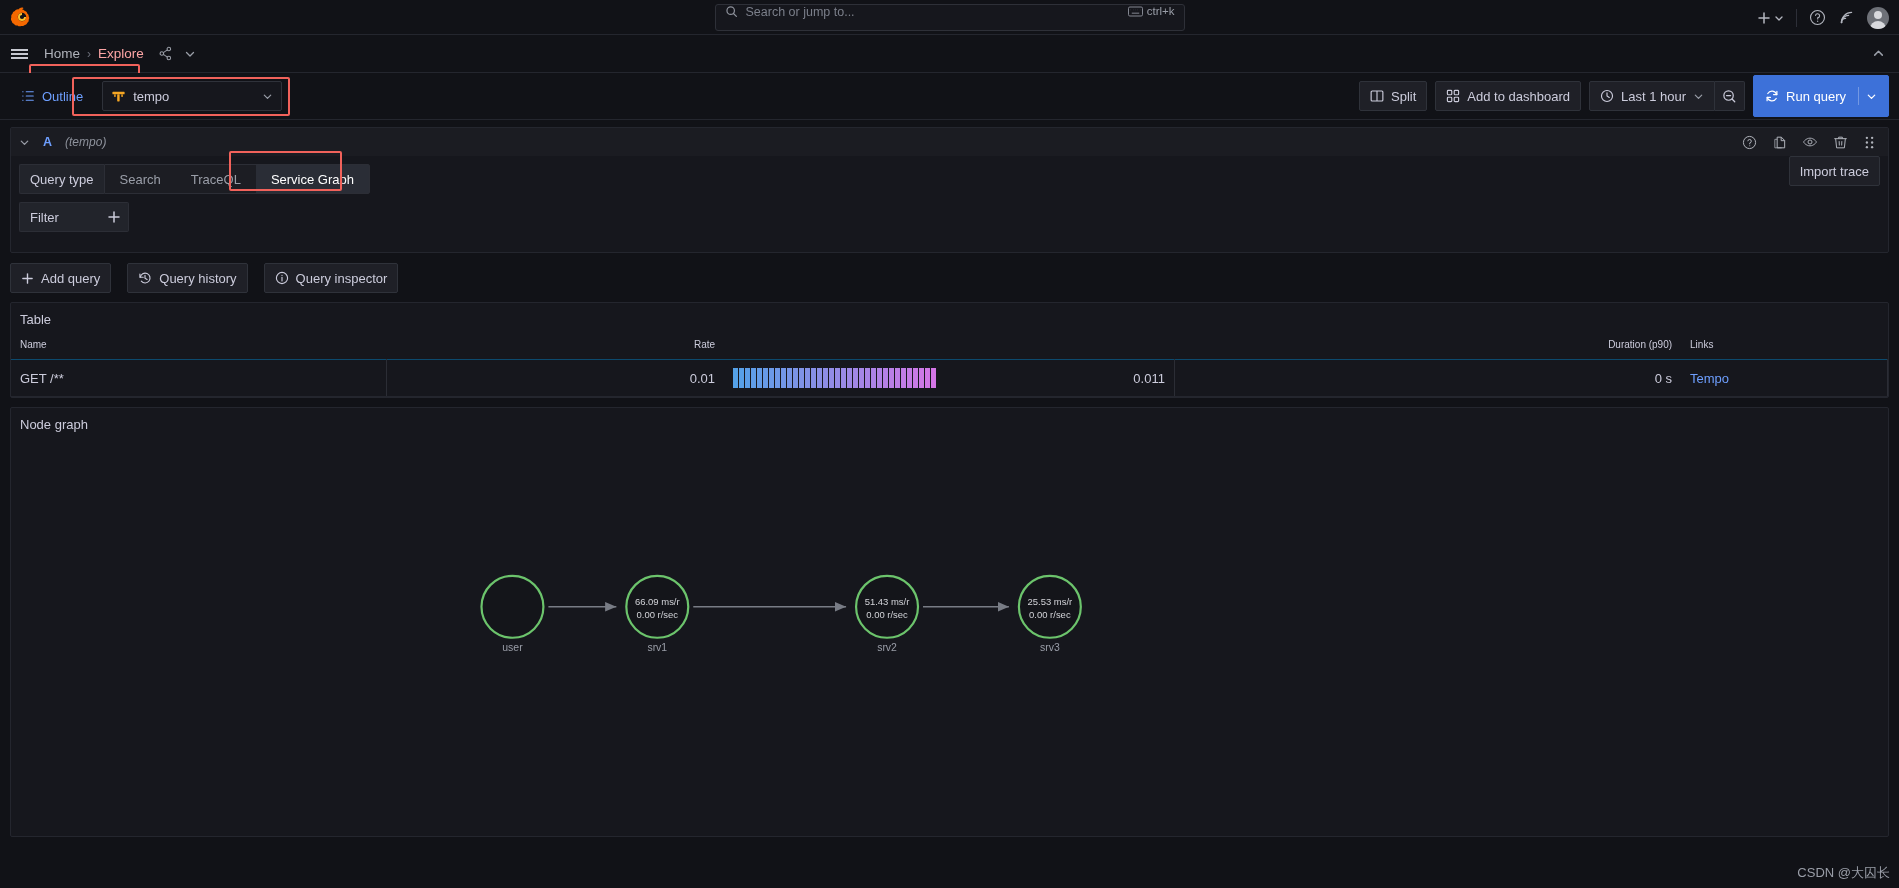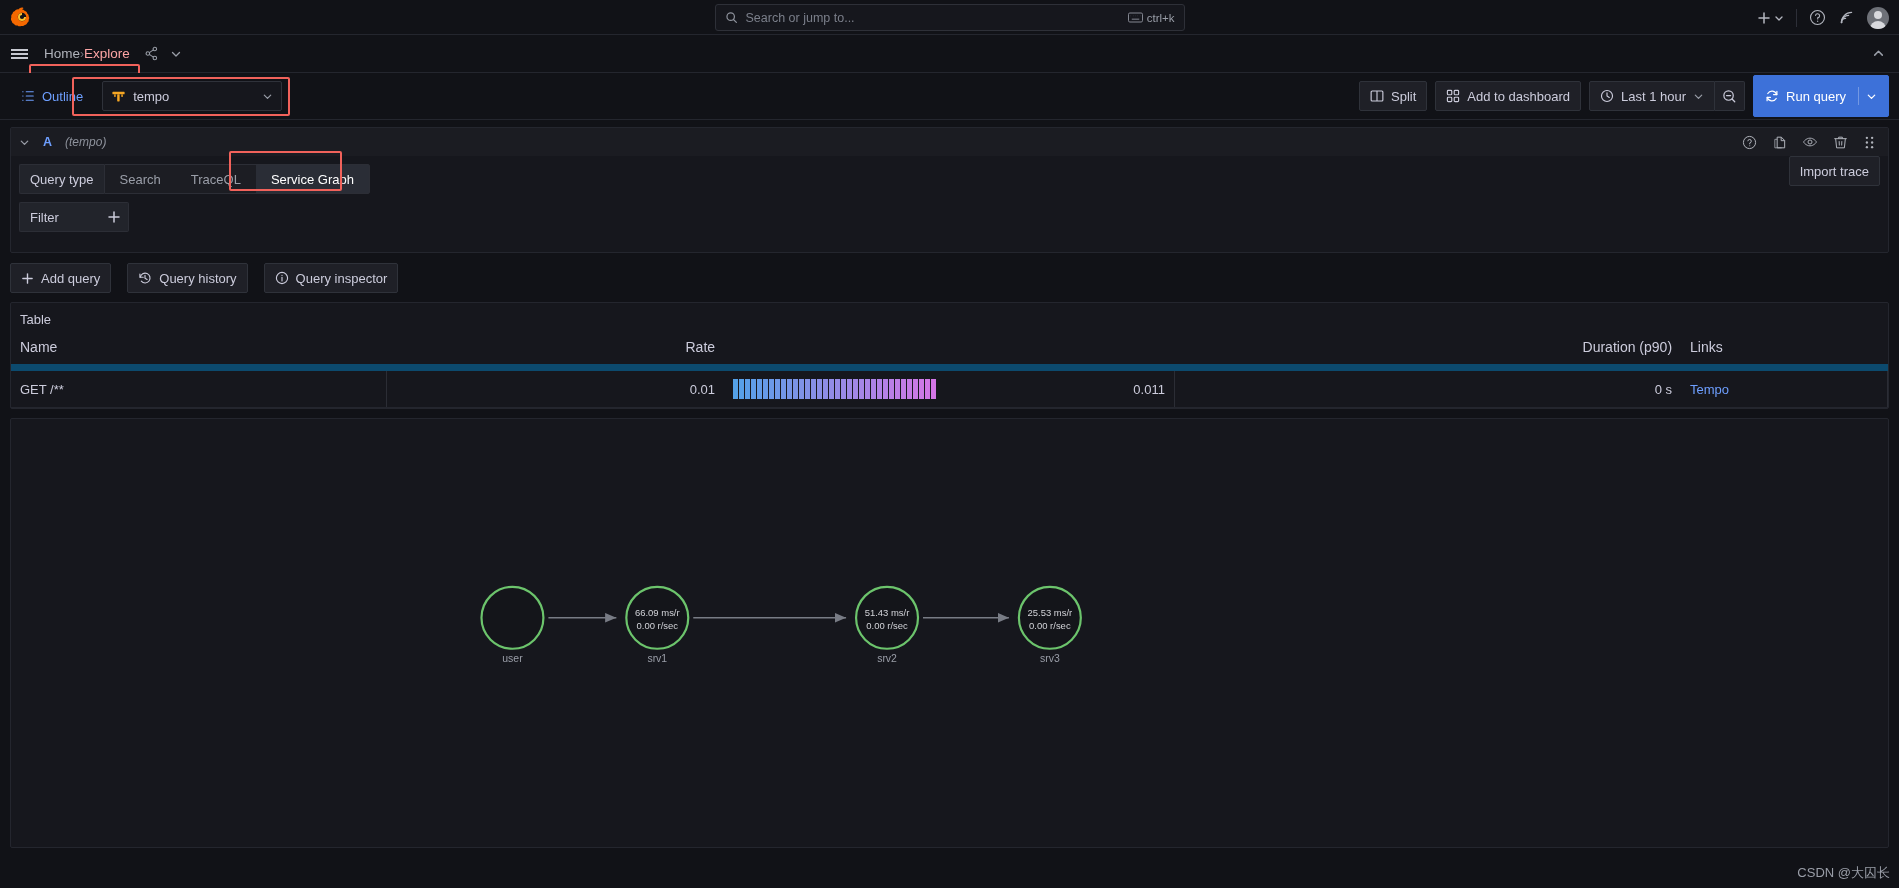--- a/index.html
+++ b/index.html
@@ -18,21 +18,21 @@
     display: flex; align-items: center;
     border-bottom: 1px solid #24262e;
   }
   .grafana-logo { width: 34px; height: 34px; margin-left: 5px; display:flex; align-items:center; justify-content:center; }
   .searchwrap { position: absolute; left: 50%; transform: translateX(-50%); top: 4px; }
   .searchbox {
     width: 470px; height: 27px;
     background: #16171d;
     border: 1px solid #2e3038;
     border-radius: 3px;
-    display: flex; align-items: center;
+    display: flex; align-items: flex-start;
     padding: 0 9px;
     gap: 8px;
   }
   .searchbox .ph { color: #7b7f8a; font-size: 12.5px; flex: 1; }
   .kbd { display:flex; align-items:center; gap:4px; color:#9a9ea8; font-size: 11.5px; }
   .topright { position:absolute; right: 10px; top:0; height:35px; display:flex; align-items:center; gap: 12px; }
   .topright .divider { width:1px; height:18px; background:#2d2f38; }
   .plus-btn { display:flex; align-items:center; gap:3px; color:#b4b7c0; }
   .avatar { width:22px; height:22px; border-radius:50%; background:#6e7178; overflow:hidden; position:relative; }
   .avatar::before { content:""; position:absolute; width:8px; height:8px; border-radius:50%; background:#d8d9dd; left:7px; top:4px; }
@@ -40,21 +40,21 @@
 
   
   .crumbrow {
     height: 38px; display:flex; align-items:center;
     background:#111217;
     border-bottom: 1px solid #24262e;
     position: relative;
   }
   .hamburger { width:38px; height:38px; display:flex; align-items:center; justify-content:center; }
   .hamburger span { display:block; width:17px; height:2px; background:#c7c9d1; margin:2px 0; }
-  .crumbs { display:flex; align-items:center; font-size:13.5px; padding: 3px 6px; }
+  .crumbs { display:flex; align-items:center; gap:7px; font-size:13.5px; padding: 3px 6px; }
   .crumbs .home { color:#b0b3bb; }
   .crumbs .sep { color:#6a6d77; font-size:12px; }
   .crumbs .cur { color:#fca5a5; }
   .crumb-hl { position:absolute; left:29px; top:29px; width:111px; height:30px; border:2px solid #f1625b; border-radius:2px; pointer-events:none; }
   .share-ic { margin-left: 8px; display:flex; align-items:center; gap: 11px; color:#9a9ea8; }
   .collapse-chevron { position:absolute; right: 14px; color:#9a9ea8; }
 
   
   .exp-toolbar {
     height: 47px; display:flex; align-items:center;
@@ -127,27 +127,27 @@
   .import-btn { position:absolute; right:8px; top:0; }
 
   .qactions { display:flex; gap:16px; padding: 10px 0 0 0; }
 
   
   .panel { background:#16171d; border:1px solid #24262e; border-radius:2px; margin-top: 9px; }
   .panel-title { font-size:13px; color:#ccccdc; padding: 9px 9px 7px 9px; }
 
   table.tbl { width:100%; border-collapse: collapse; font-size: 13px; }
   table.tbl th {
-    text-align:right; font-weight:400; color:#ccccdc; font-size:14px;
+    text-align:right; font-weight:400; color:#ccccdc; font-size:10px;
     padding: 5px 9px 9px 9px;
   }
   table.tbl th.left { text-align:left; }
   table.tbl td {
     padding: 8px 9px; color:#ccccdc;
-    border-top:7px solid #0c4a6e; border-bottom:1px solid #24262e;
+    border-top:1px solid #0c4a6e; border-bottom:1px solid #24262e;
     text-align:right;
   }
   table.tbl td.left { text-align:left; border-right:1px solid #2b2d35; }
   td.num { color:#6e9fff; }
   td.link a { color:#6e9fff; text-decoration:none; cursor:pointer; }
   .cell-sep { border-right:1px solid #2b2d35; }
   .rate-cell { display:flex; align-items:center; justify-content:space-between; gap: 14px; }
   .spark { display:flex; align-items:flex-end; gap:1px; height:20px; }
   .spark i { display:block; width:5px; height:20px; }
 
@@ -543,20 +543,21 @@
           <td class="num">0 s</td>
           <td class="left link">
             <a>Tempo</a>
           </td>
         </tr>
       </tbody>
     </table>
   </div>
 
   <div class="panel nodegraph">
+    <div class="panel-title">Node graph</div>
     <svg class="ng-canvas" id="ng" viewBox="0 0 1879 430" preserveAspectRatio="xMidYMid meet">
         <defs>
           <marker id="arr" markerWidth="8" markerHeight="8" refX="7" refY="3" orient="auto">
             <path d="M0,0 L7,3 L0,6 z" fill="#787c85"></path>
           </marker>
         </defs>
         <line x1="538" y1="199" x2="606" y2="199" stroke="#787c85" stroke-width="1.6" marker-end="url(#arr)"></line>
         <line x1="683" y1="199" x2="836" y2="199" stroke="#787c85" stroke-width="1.6" marker-end="url(#arr)"></line>
         <line x1="913" y1="199" x2="999" y2="199" stroke="#787c85" stroke-width="1.6" marker-end="url(#arr)"></line>
         <g>

